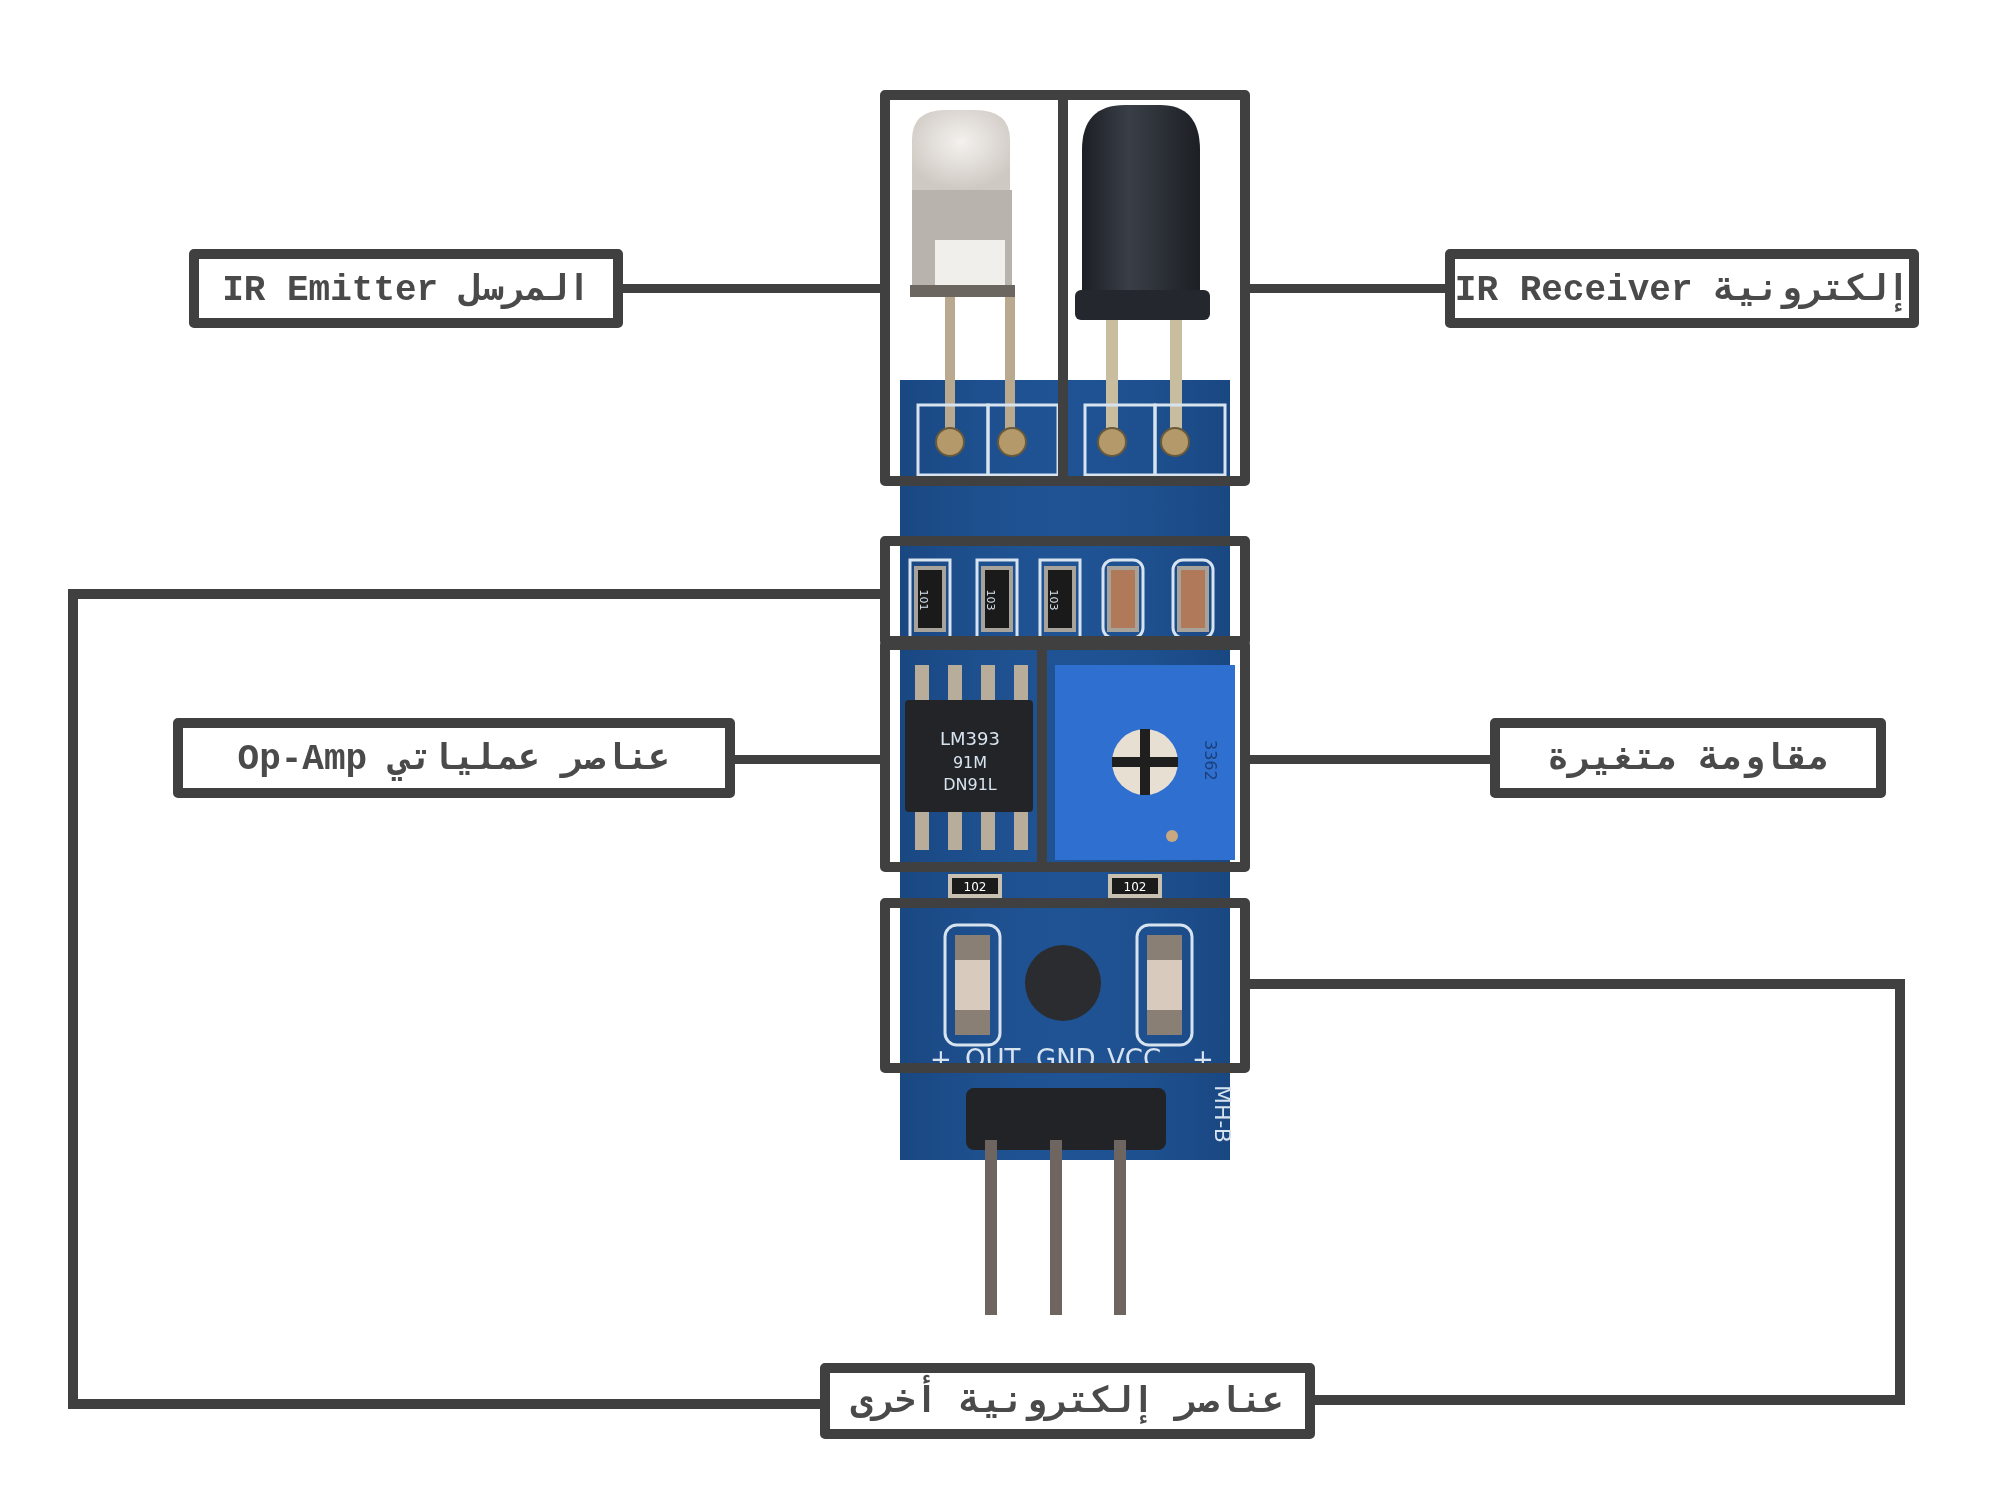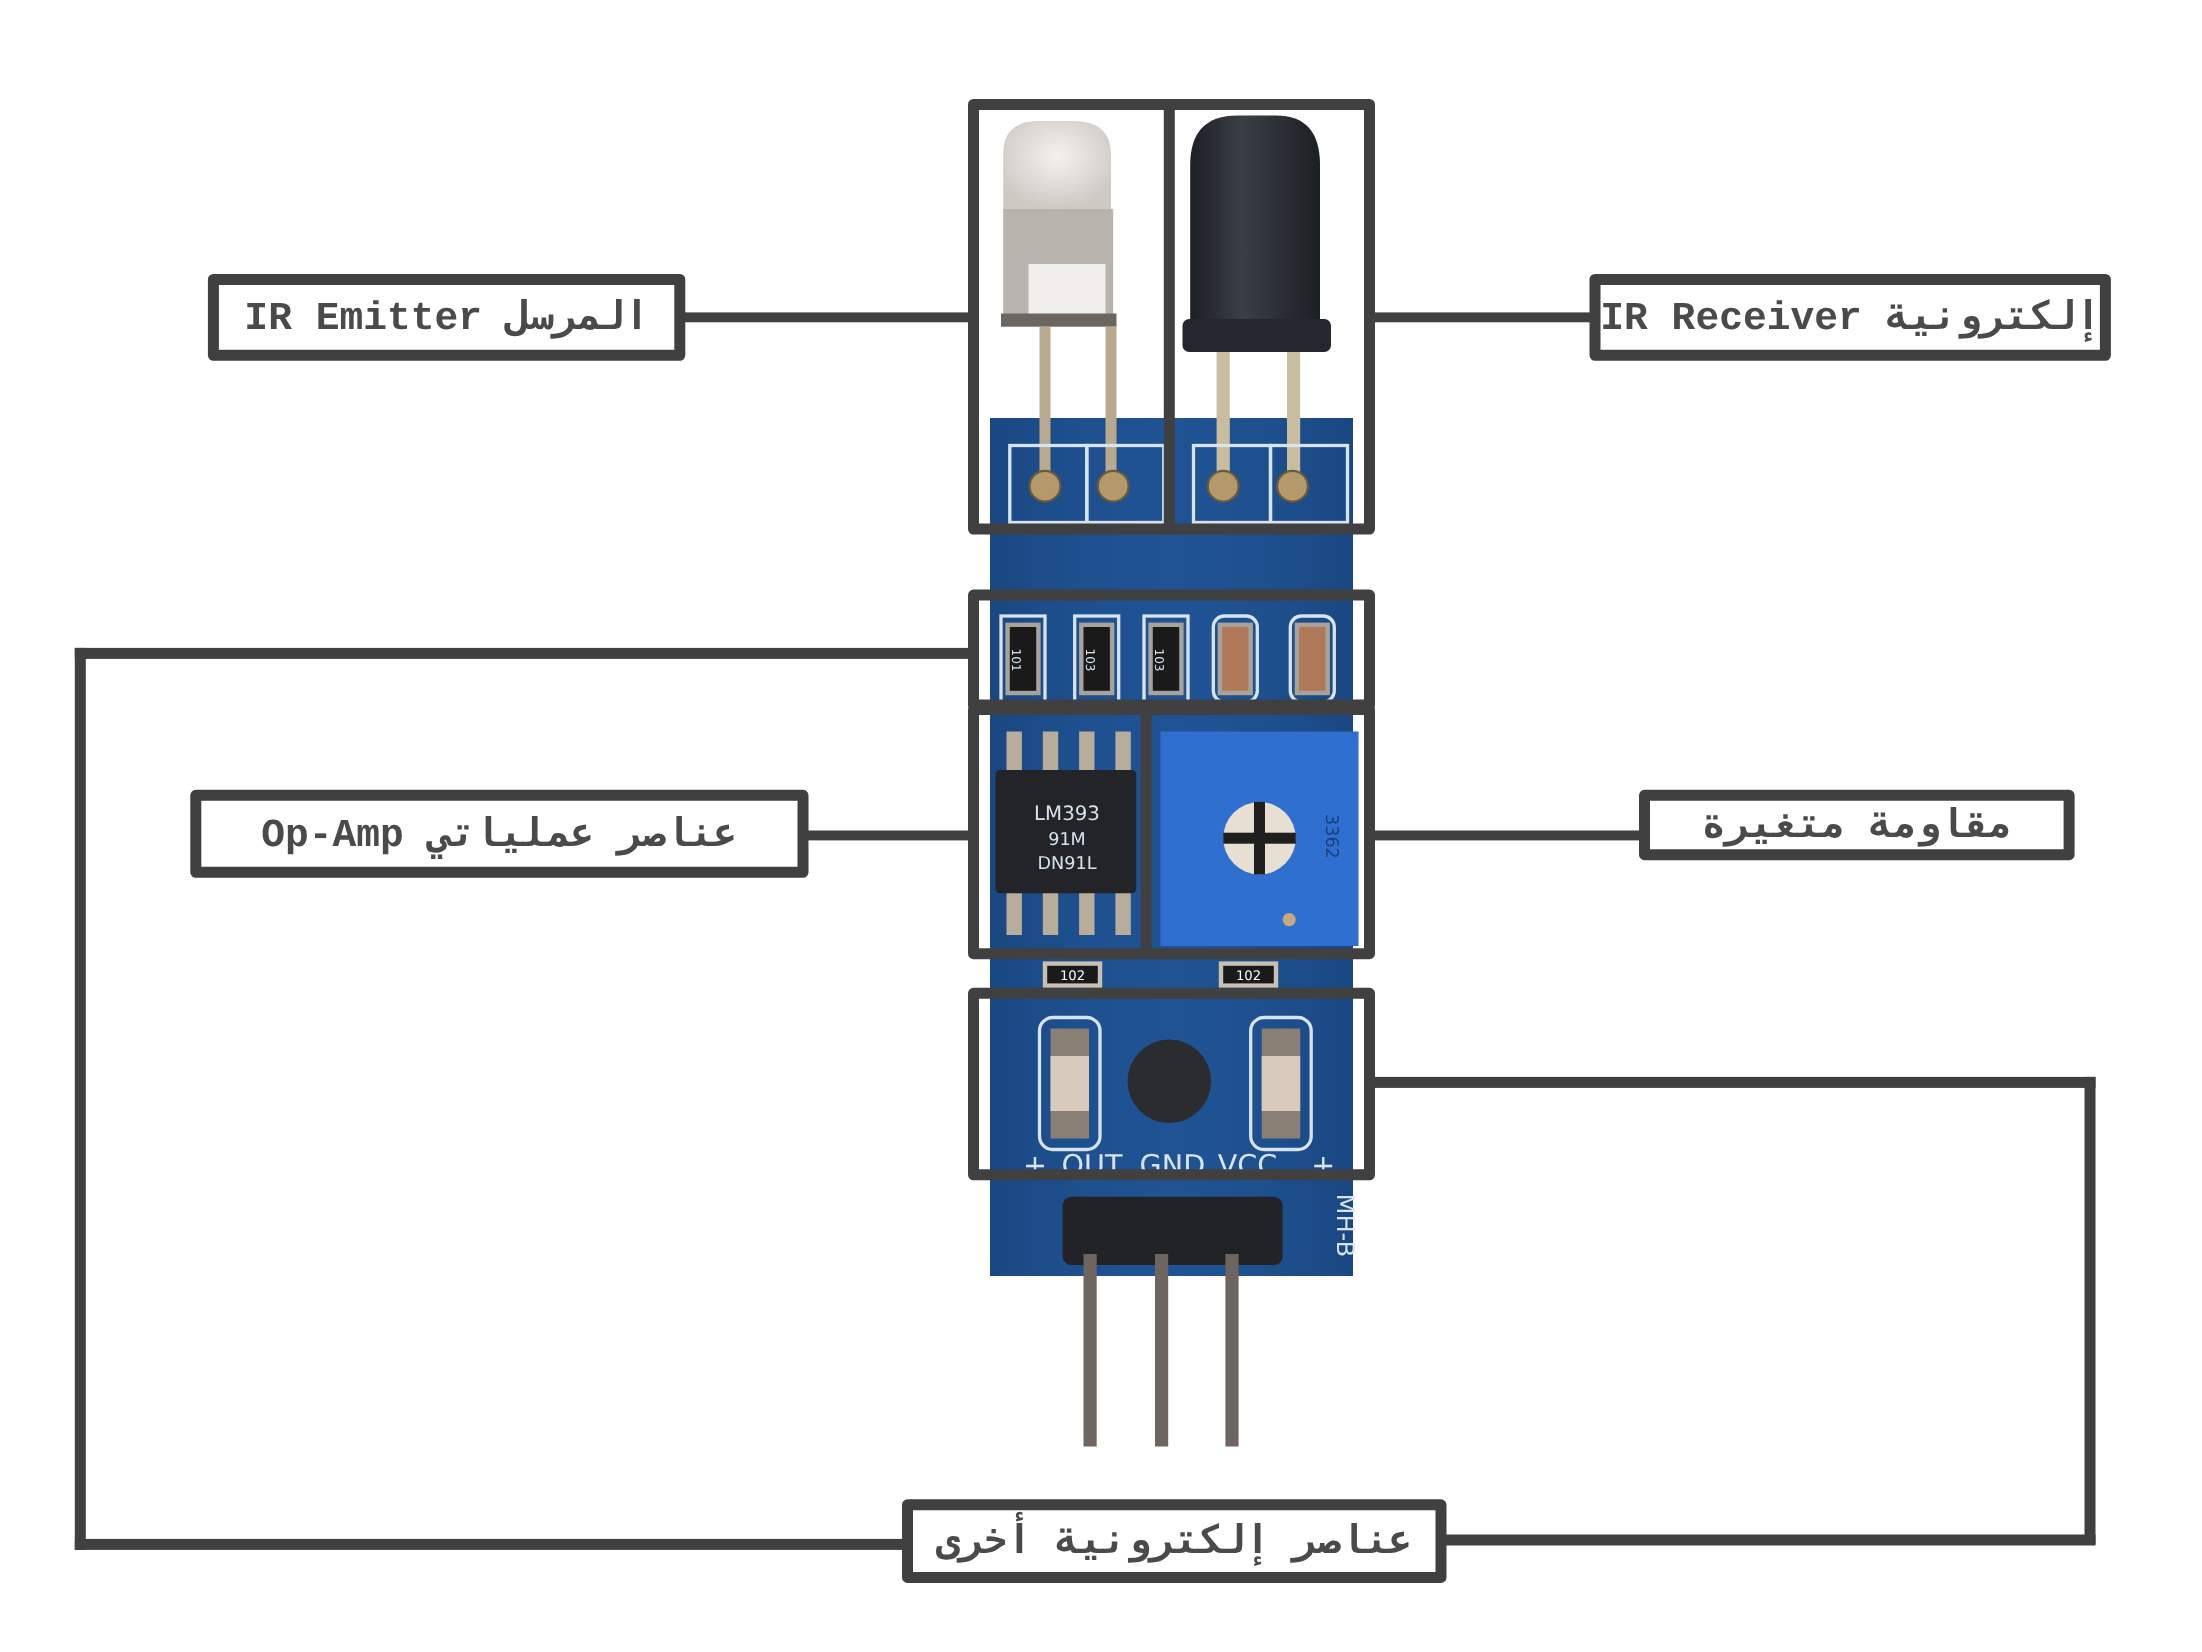--- a/index.html
+++ b/index.html
@@ -170,18 +170,18 @@
 
 <div class="label-box" style="left:189px;top:249px;width:434px;height:79px;">
   <span class="label-text">IR Emitter المرسل</span>
 </div>
 <div class="label-box" style="left:1445px;top:249px;width:474px;height:79px;">
   <span class="label-text">IR Receiver إلكترونية</span>
 </div>
 <div class="label-box" style="left:173px;top:718px;width:562px;height:80px;">
   <span class="label-text">عناصر عملياتي Op-Amp</span>
 </div>
-<div class="label-box" style="left:1490px;top:718px;width:396px;height:64px;">
+<div class="label-box" style="left:1490px;top:718px;width:396px;height:80px;">
   <span class="label-text">مقاومة متغيرة</span>
 </div>
 <div class="label-box" style="left:820px;top:1363px;width:495px;height:76px;">
   <span class="label-text">عناصر إلكترونية أخرى</span>
 </div>
 
 </body></html>

